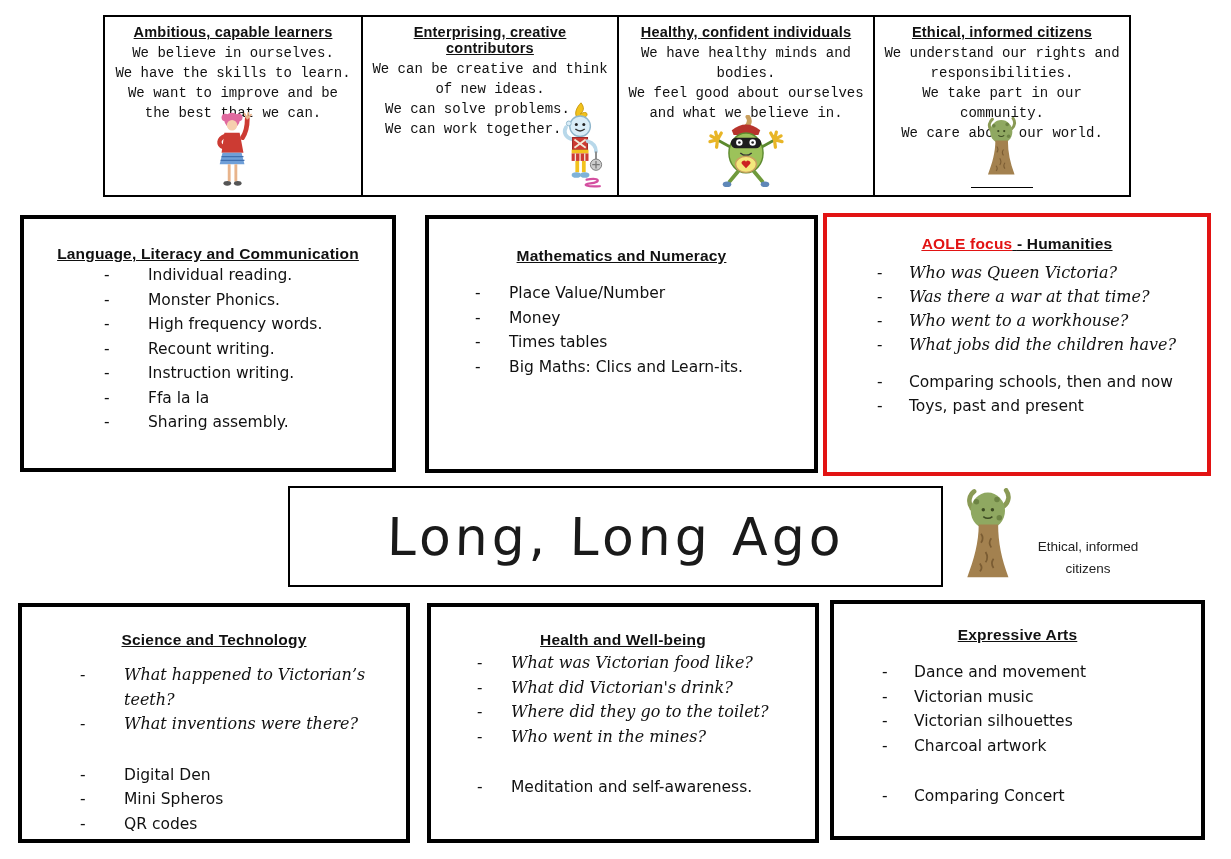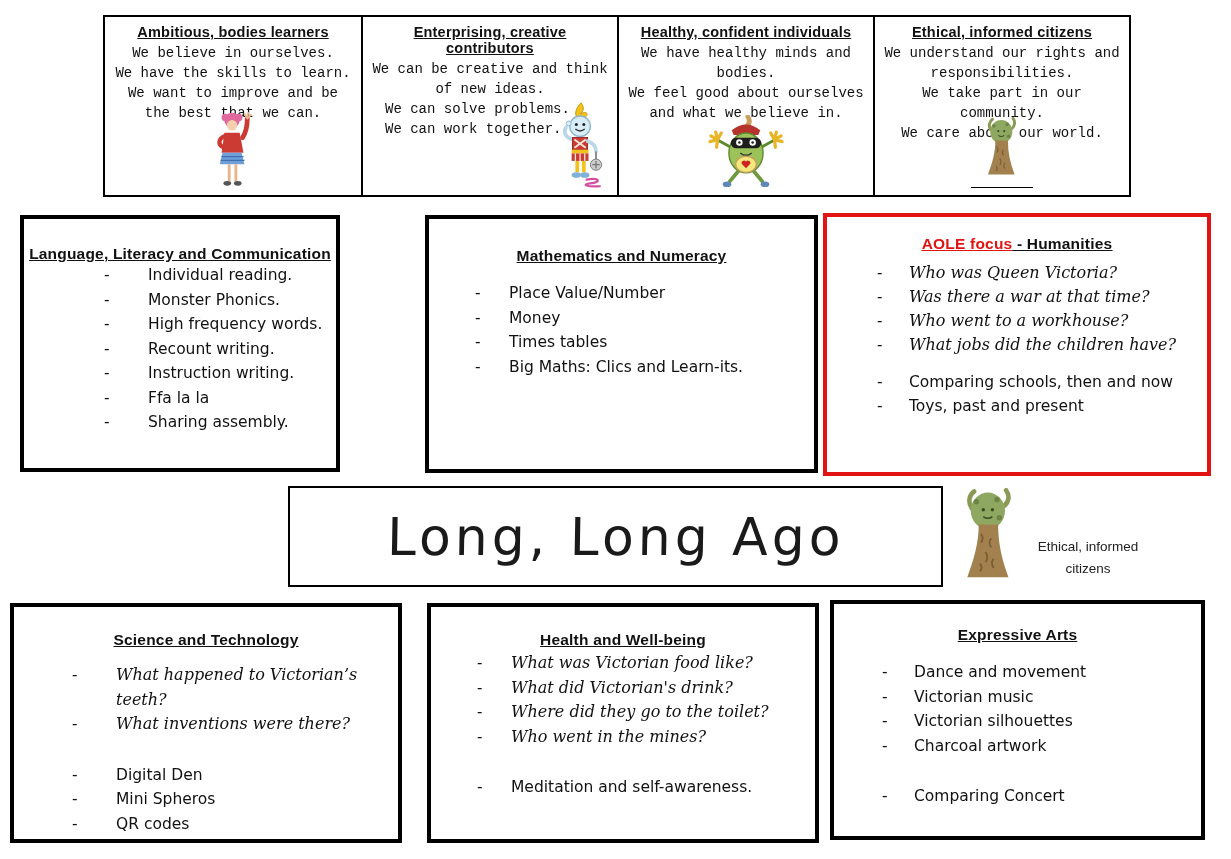--- a/index.html
+++ b/index.html
@@ -36,40 +36,40 @@
   .box-title{
     text-align:center;font-family:"Liberation Sans",sans-serif;font-weight:bold;
     font-size:15.5px;text-decoration:underline;letter-spacing:.2px;
   }
   .list{margin:0;}
   .li{position:relative;font-size:15.5px;line-height:24.5px;}
   .li::before{content:"-";position:absolute;left:0;top:0;}
   .li.italic{font-style:italic;font-family:"DejaVu Serif","Liberation Serif",serif;font-size:16px;}
   .li.gap{margin-top:26px;}
 
-  #box-language{left:20px;top:215px;width:320px;height:257px;}
+  #box-language{left:20px;top:215px;width:376px;height:257px;}
   #box-language .box-title{margin-top:26px;}
   #box-language .list{padding-left:80px;}
   #box-language .li{padding-left:44px;}
   #box-language .li::before{left:0;}
 
   #box-maths{left:425px;top:215px;width:393px;height:258px;}
   #box-maths .box-title{margin-top:28px;}
   #box-maths .list{margin-top:16px;padding-left:46px;}
   #box-maths .li{padding-left:34px;}
 
   #box-humanities{left:823px;top:213px;width:388px;height:263px;border-color:var(--red);}
   #box-humanities .box-title{margin-top:18px;}
   #box-humanities .title-red{color:var(--red);text-decoration:underline;}
   #box-humanities .title-rest{text-decoration:underline;}
   #box-humanities .list{margin-top:8px;padding-left:50px;}
   #box-humanities .li{padding-left:32px;line-height:24px;}
   #box-humanities .li.gap{margin-top:13px;}
 
-  #box-science{left:10px;top:603px;width:392px;height:240px;}
+  #box-science{left:18px;top:603px;width:392px;height:240px;}
   #box-science .box-title{margin-top:24px;}
   #box-science .list{margin-top:14px;padding-left:58px;padding-right:28px;}
   #box-science .li{padding-left:44px;}
 
   #box-health{left:427px;top:603px;width:392px;height:240px;}
   #box-health .box-title{margin-top:24px;}
   #box-health .list{margin-top:2px;padding-left:46px;padding-right:8px;}
   #box-health .li{padding-left:34px;}
 
   #box-arts{left:830px;top:600px;width:375px;height:240px;}
@@ -92,21 +92,21 @@
   }
 </style>
 </head>
 <body>
 
 <div id="page">
 
   <div class="top-strip">
 
     <div class="purpose-cell cell-ambitious">
-      <div class="purpose-title">Ambitious, bodies learners</div>
+      <div class="purpose-title">Ambitious, capable learners</div>
       <div class="purpose-lines">
 
       <div>We believe in ourselves.</div>
           <div>We have the skills to learn.</div>
           <div>We want to improve and be the best that we can.</div>
         </div>
       <span class="purpose-icon">
         <svg width="58" height="80" viewBox="0 0 60 84">
           <path d="M40 30 C44 24 45 18 45 10" stroke="#cc3b33" stroke-width="5" fill="none" stroke-linecap="round"></path>
           <path d="M45 10 l-3 -5 M45 10 l1 -6 M45 10 l4 -4" stroke="#e8b48c" stroke-width="1.8" stroke-linecap="round"></path>

